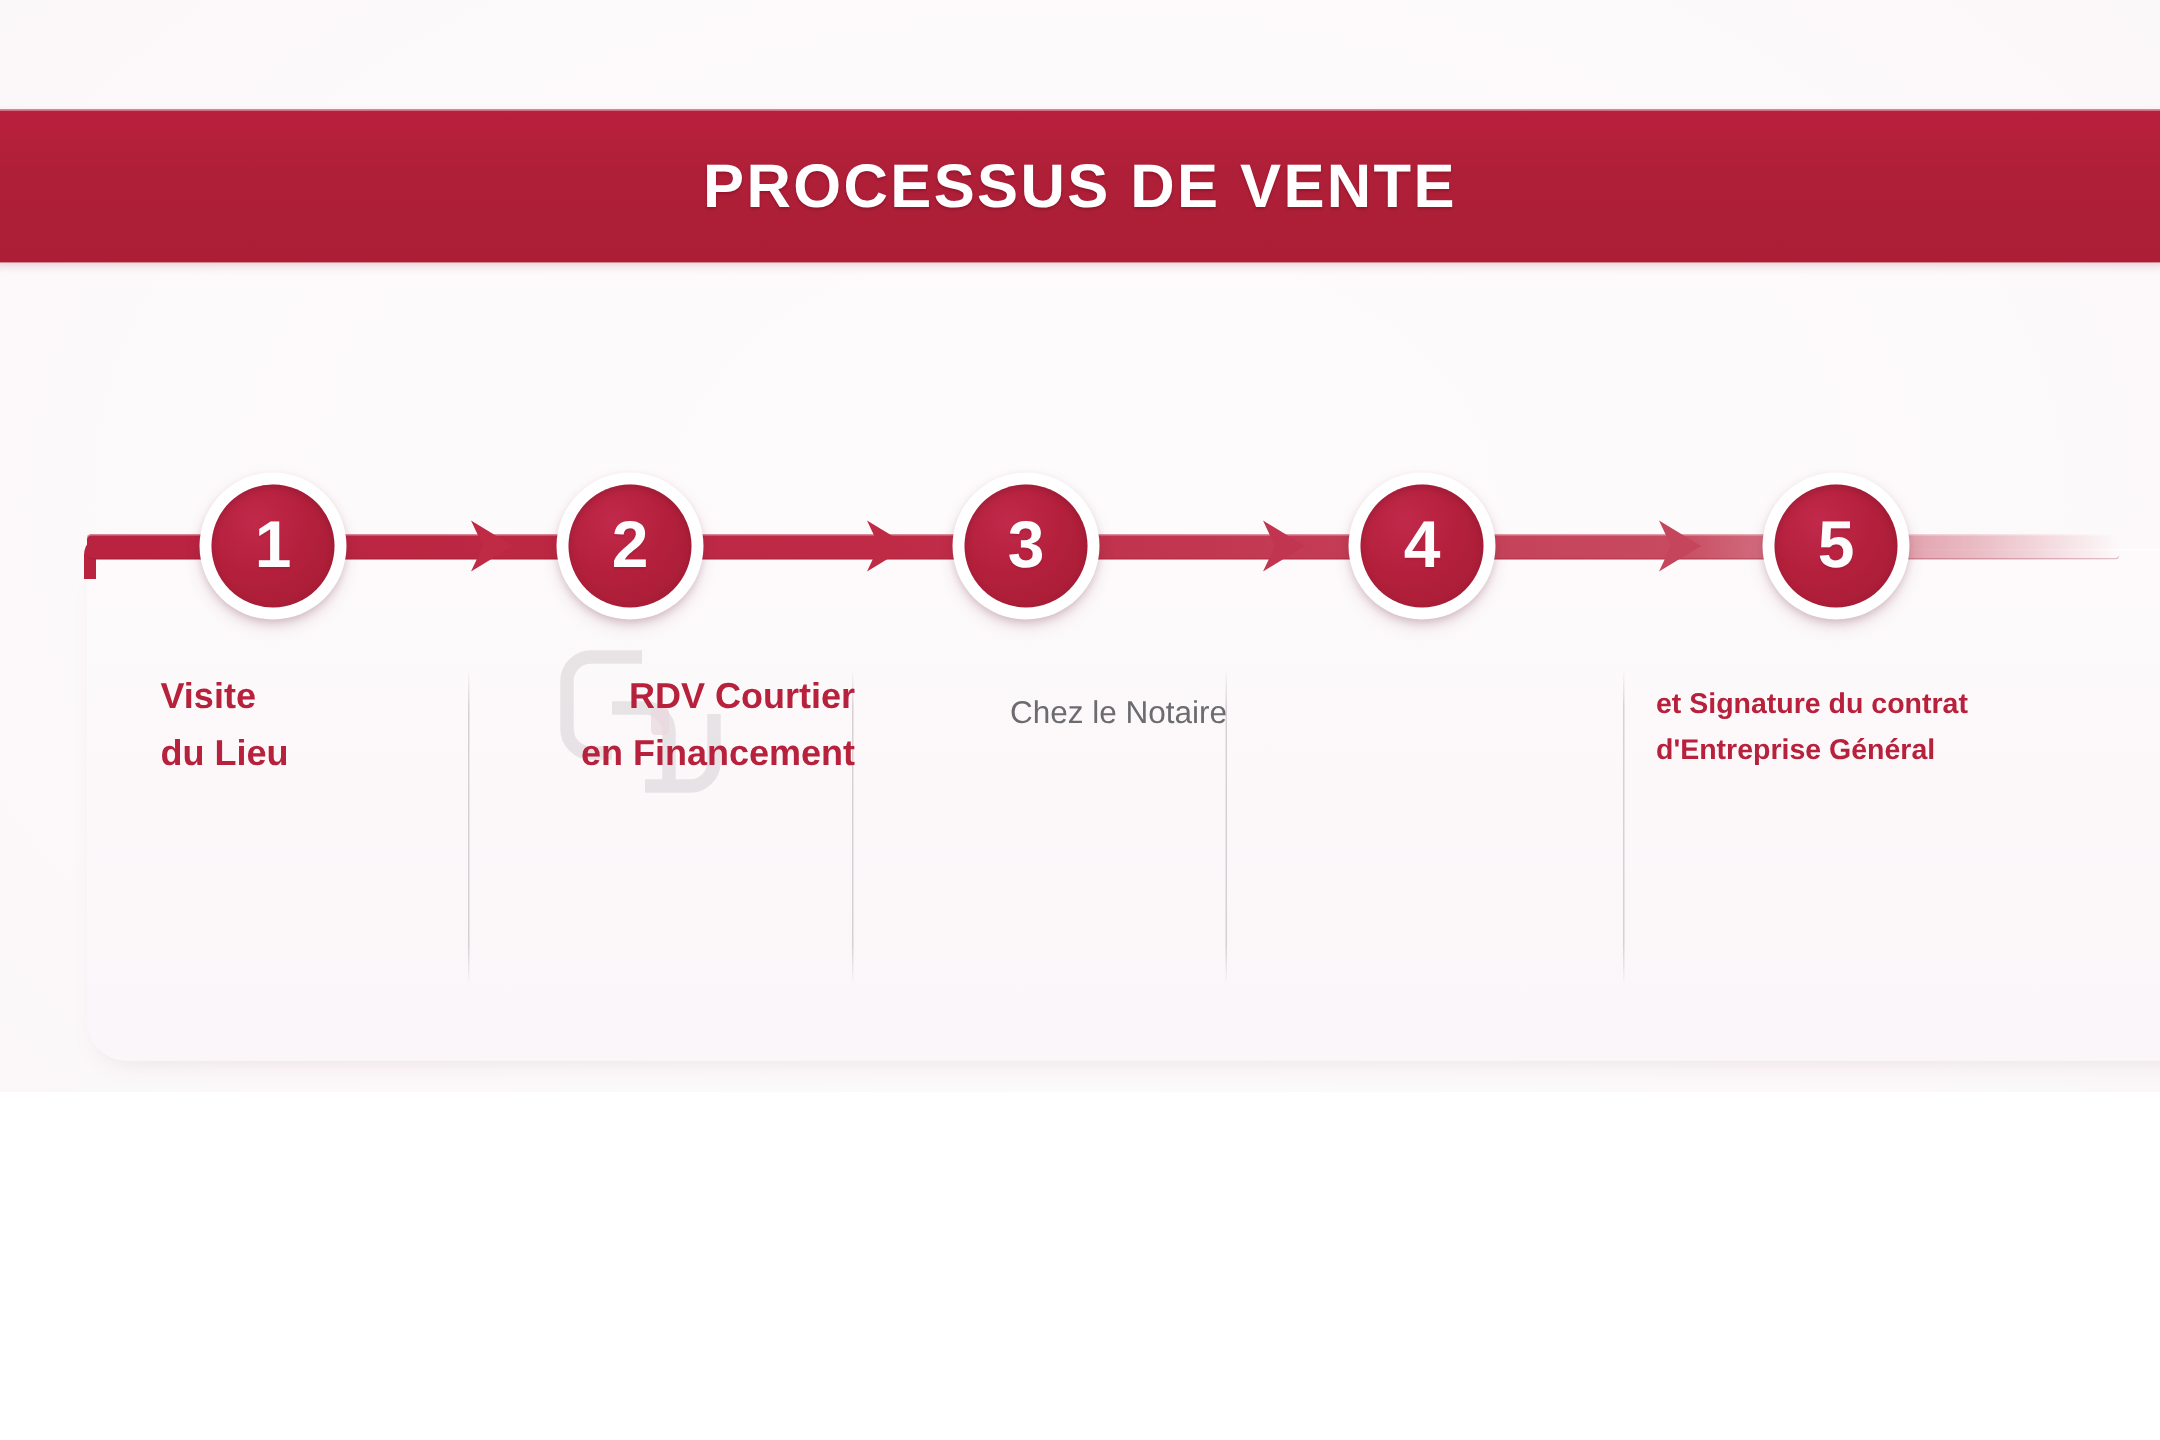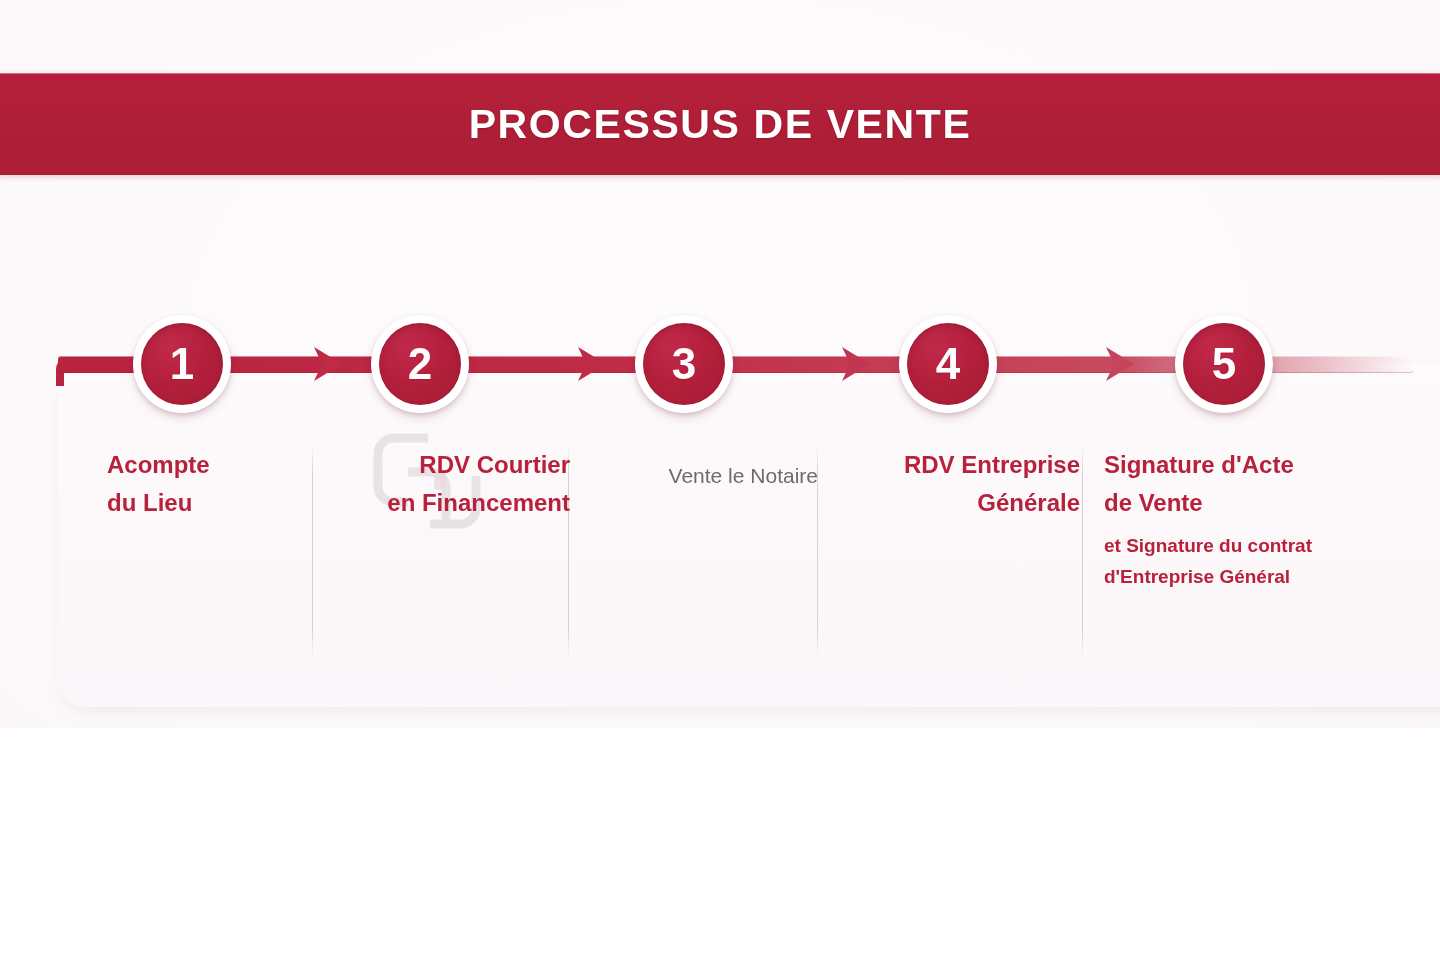--- a/index.html
+++ b/index.html
@@ -249,38 +249,32 @@
       <span class="circle-num">4</span>
     </div>
   </div>
   <div class="circle" style="left:1175px; top:315px">
     <div class="circle-inner">
       <span class="circle-num">5</span>
     </div>
   </div>
 
   <div class="col left" style="left:107px; width:190px">
-    <div class="col-title">Acompte
+    <div class="col-title">Visite
 du Lieu</div>
   </div>
 
   <div class="col center" style="left:322px; width:248px">
     <div class="col-title">RDV Courtier
 en Financement</div>
   </div>
 
   <div class="col center" style="left:575px; width:243px">
-    <div class="col-sub gray" style="margin-top:13px">Vente le Notaire</div>
-  </div>
-
-  <div class="col center" style="left:824px; width:256px">
-    <div class="col-title">RDV Entreprise
-Générale</div>
-  </div>
+    <div class="col-sub gray" style="margin-top:13px">Chez le Notaire</div>
+  </div>
+
 
   <div class="col left" style="left:1104px; width:330px">
-    <div class="col-title">Signature d'Acte
-de Vente</div>
     <div class="col-sub red" style="margin-top:8px">et Signature du contrat
 d'Entreprise Général</div>
   </div>
 
 </div>
 
 </body></html>

